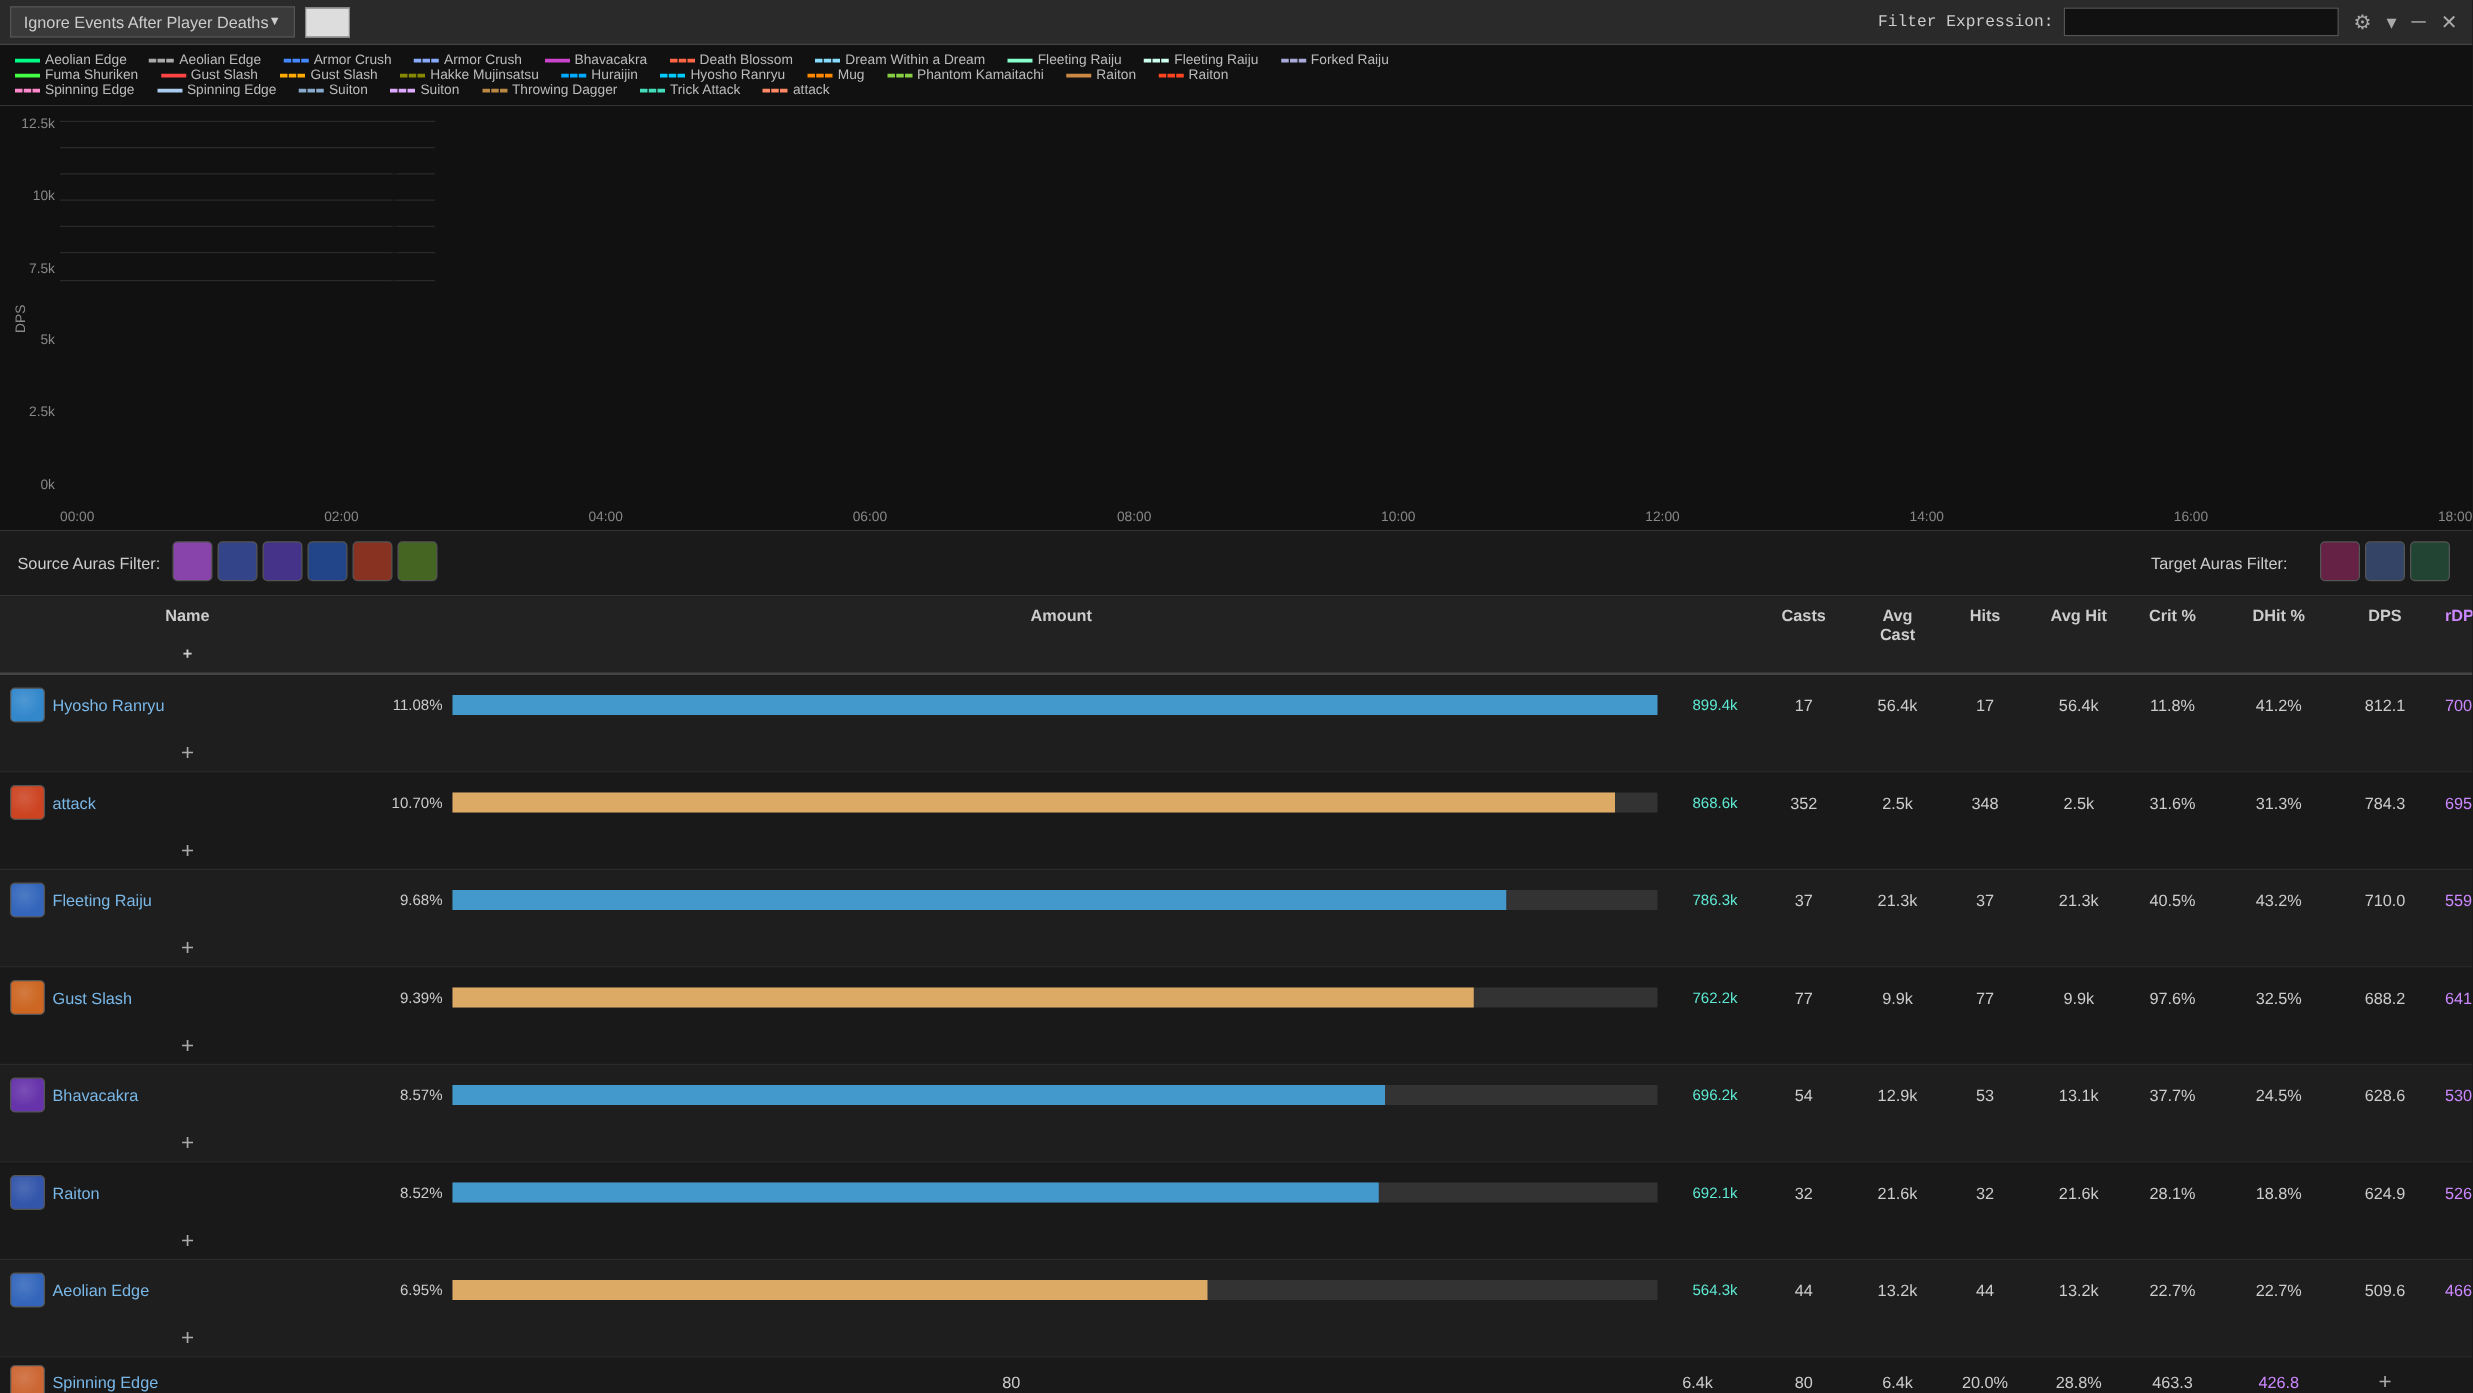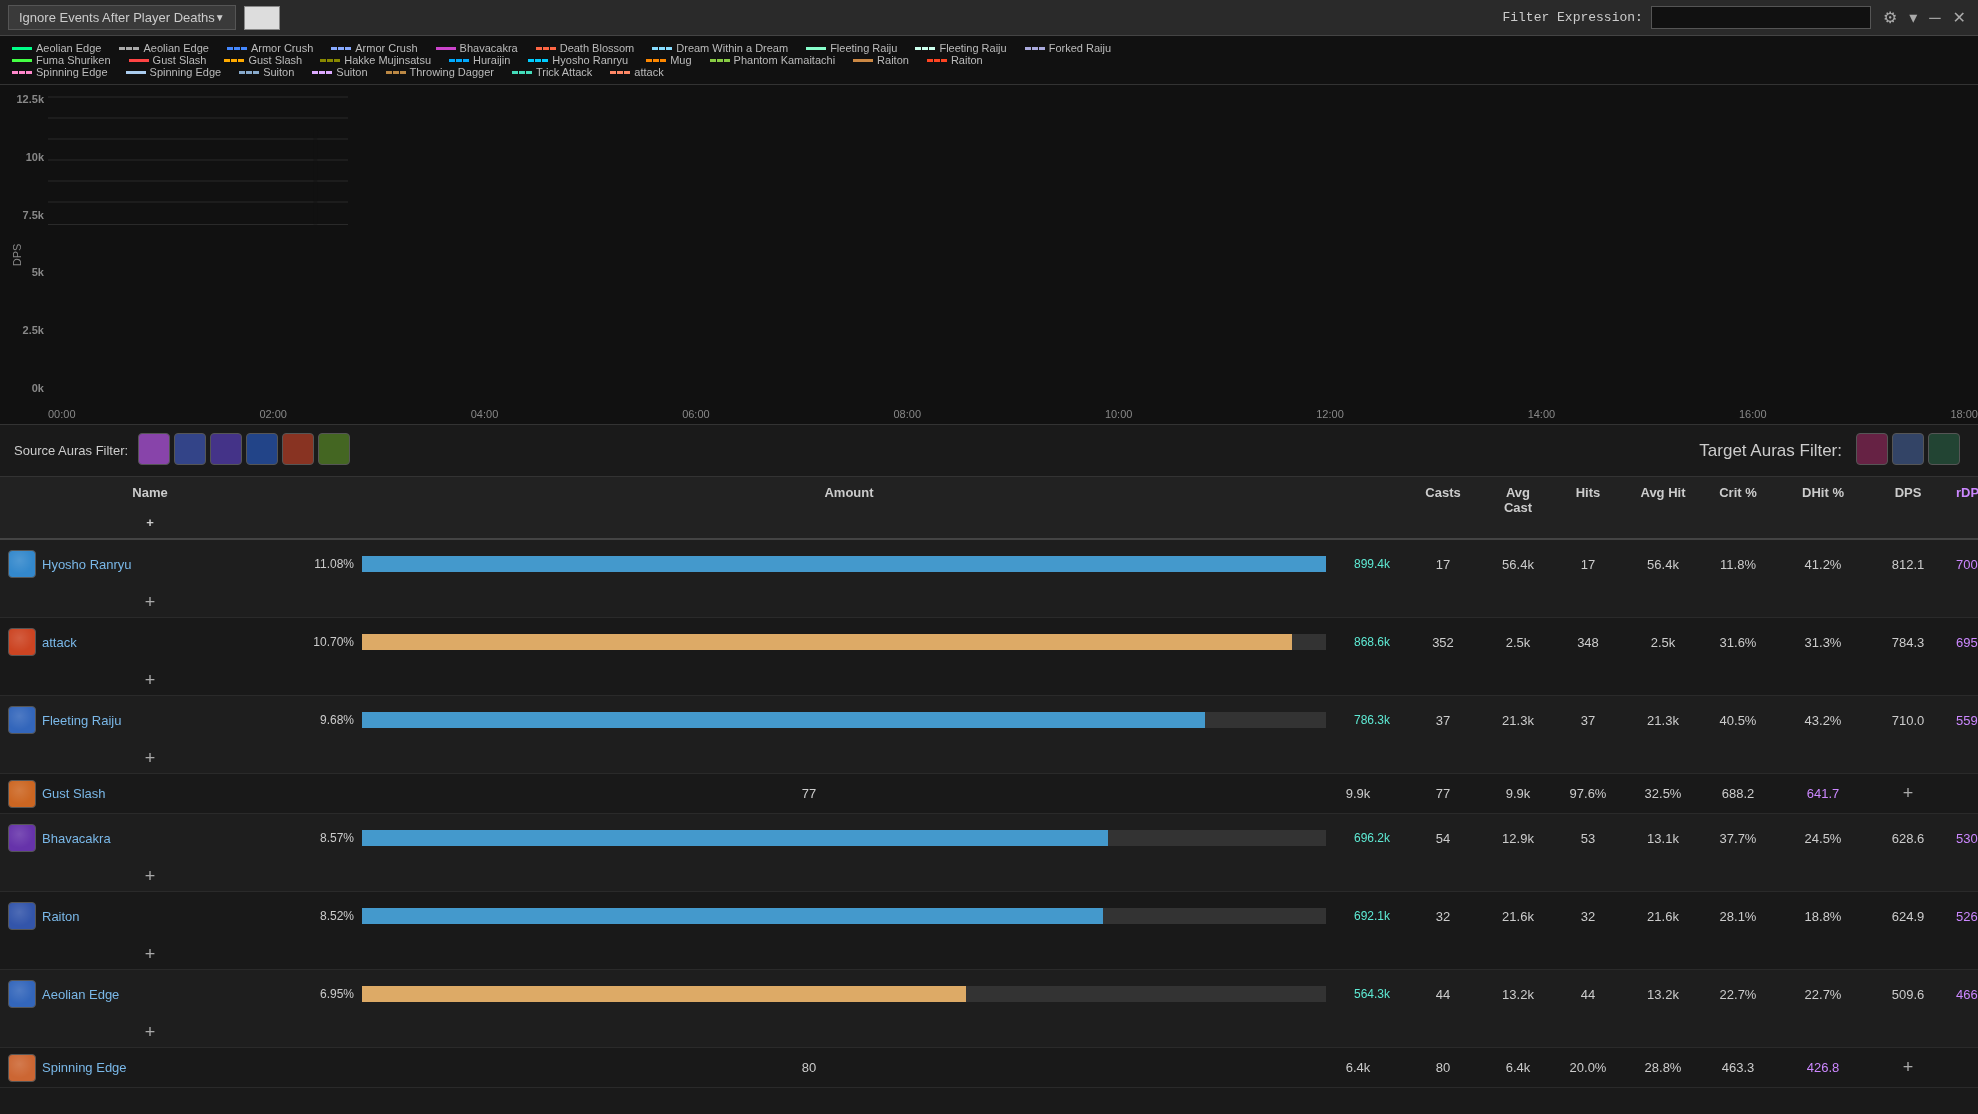--- a/index.html
+++ b/index.html
@@ -112,21 +112,20 @@
       top: 0;
       bottom: 30px;
       width: 48px;
       display: flex;
       flex-direction: column;
       justify-content: space-between;
       align-items: flex-end;
       padding: 8px 4px 0 0;
       font-size: 11px;
       color: #888;
-      font-weight: bold;
     }
     .chart-xlabel {
       position: absolute;
       bottom: 0;
       left: 48px;
       right: 0;
       display: flex;
       justify-content: space-between;
       padding: 4px 0;
       font-size: 11px;
@@ -161,21 +160,21 @@
     .auras-label { color: #ccc; font-size: 13px; margin-right: 10px; }
     .aura-icon {
       width: 32px;
       height: 32px;
       border-radius: 4px;
       display: inline-block;
       margin-right: 4px;
       border: 1px solid #555;
     }
     .auras-right { margin-left: auto; display: flex; align-items: center; gap: 6px; }
-    .target-label { color: #ccc; font-size: 17px; margin-right: 8px; }
+    .target-label { color: #ccc; font-size: 13px; margin-right: 20px; }
 
     
     .table-section {
       background: #1a1a1a;
     }
     .table-header {
       display: grid;
       grid-template-columns: 300px 1fr 80px 90px 60px 80px 70px 80px 90px 80px 30px;
       background: #222;
       border-bottom: 2px solid #444;
@@ -619,20 +618,27 @@
         <div class="td">43.2%</div>
         <div class="td">710.0</div>
         <div class="td" style="color: rgb(204, 136, 255);">559.0</div>
         <div class="td"><button class="plus-btn">+</button></div>
       </div>
       <div class="table-row">
         <div class="td name-col">
           <div class="ability-icon" style="background: radial-gradient(circle at 40% 35%, rgba(255, 255, 255, 0.133), transparent 60%), rgb(204, 102, 34);"></div>
           <span style="color: rgb(122, 184, 232);">Gust Slash</span>
         </div>
+        <div class="td amount-col" style="grid-column: span 2;">
+          <span class="pct-text">9.39%</span>
+          <div class="bar-container">
+            <div class="bar-fill" style="width: 84.7%; background: rgb(221, 170, 102);"></div>
+          </div>
+          <span class="amount-text">762.2k</span>
+        </div>
         <div class="td">77</div>
         <div class="td">9.9k</div>
         <div class="td">77</div>
         <div class="td">9.9k</div>
         <div class="td">97.6%</div>
         <div class="td">32.5%</div>
         <div class="td">688.2</div>
         <div class="td" style="color: rgb(204, 136, 255);">641.7</div>
         <div class="td"><button class="plus-btn">+</button></div>
       </div>

